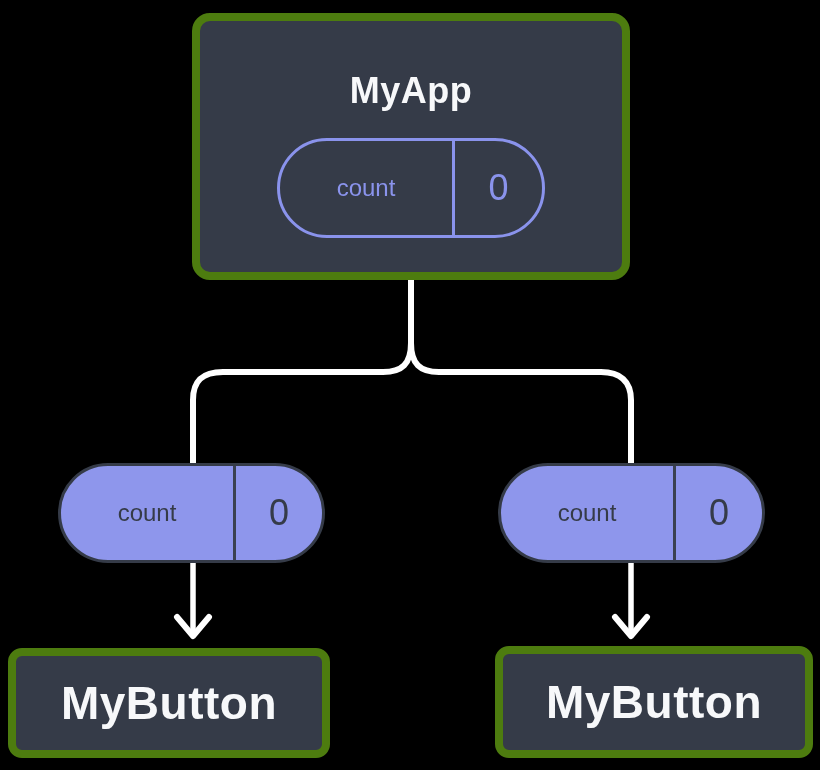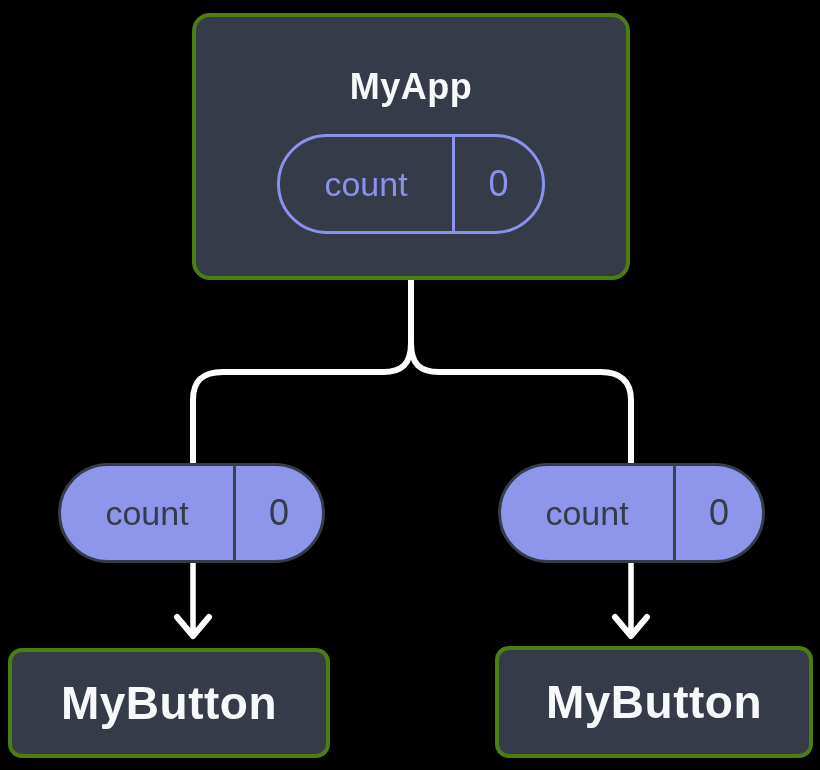--- a/index.html
+++ b/index.html
@@ -23,21 +23,21 @@
     stroke-linejoin: round;
   }
   .wires .branch { stroke-width: 6; }
   .wires .arrow-shaft { stroke-width: 5.5; }
   .wires .arrow-head { stroke-width: 6; }
 
   .node {
     position: absolute;
     box-sizing: border-box;
     background: #353B48;
-    border: 4px solid #4d7c0f;
+    border: 8px solid #4d7c0f;
   }
   .node-root {
     left: 192px; top: 13px;
     width: 438px; height: 267px;
     border-radius: 18px;
     display: flex;
     flex-direction: column;
     align-items: center;
   }
   .node-title {
@@ -63,21 +63,21 @@
     width: 268px; height: 100px;
     border-radius: 50px;
     display: flex;
     align-items: stretch;
     overflow: hidden;
   }
   .pill-name, .pill-value {
     display: flex;
     align-items: center;
     justify-content: center;
-    font-size: 34px;
+    font-size: 24px;
   }
   .pill-name { width: 172px; flex: none; }
   .pill-value { flex: 1; font-size: 36px; }
 
   .pill-outline {
     margin-top: 25px;
     border: 3px solid #8A93EC;
     color: #8A93EC;
     background: transparent;
   }

